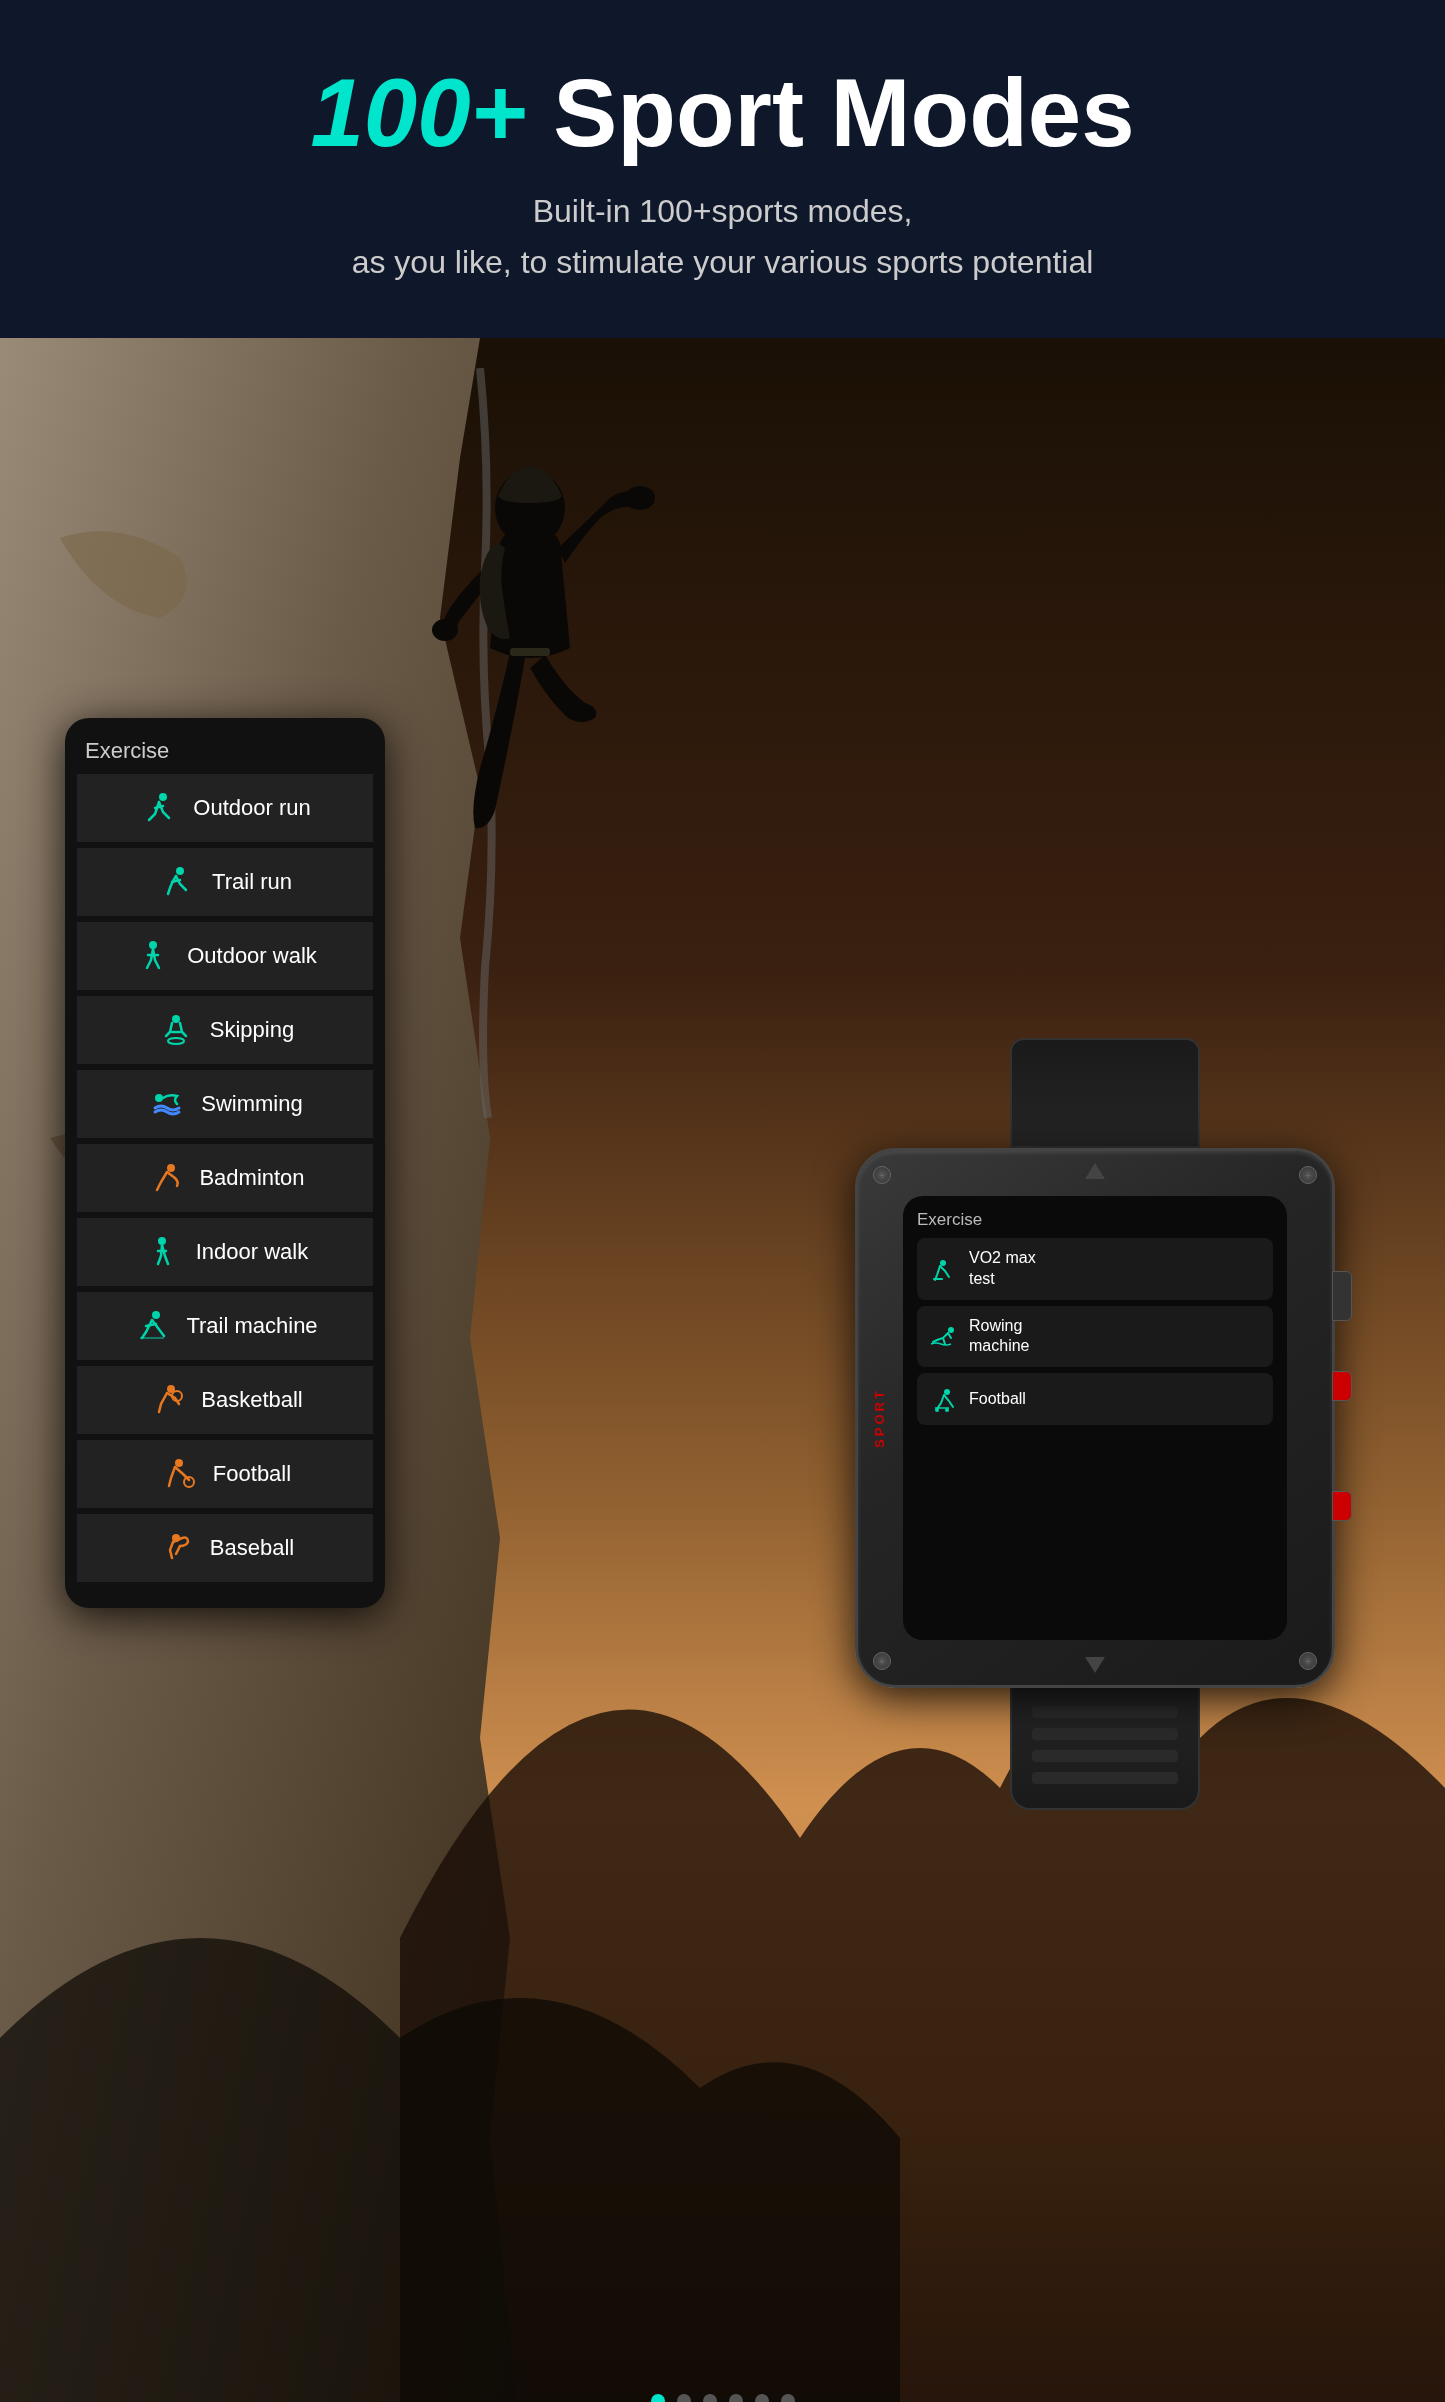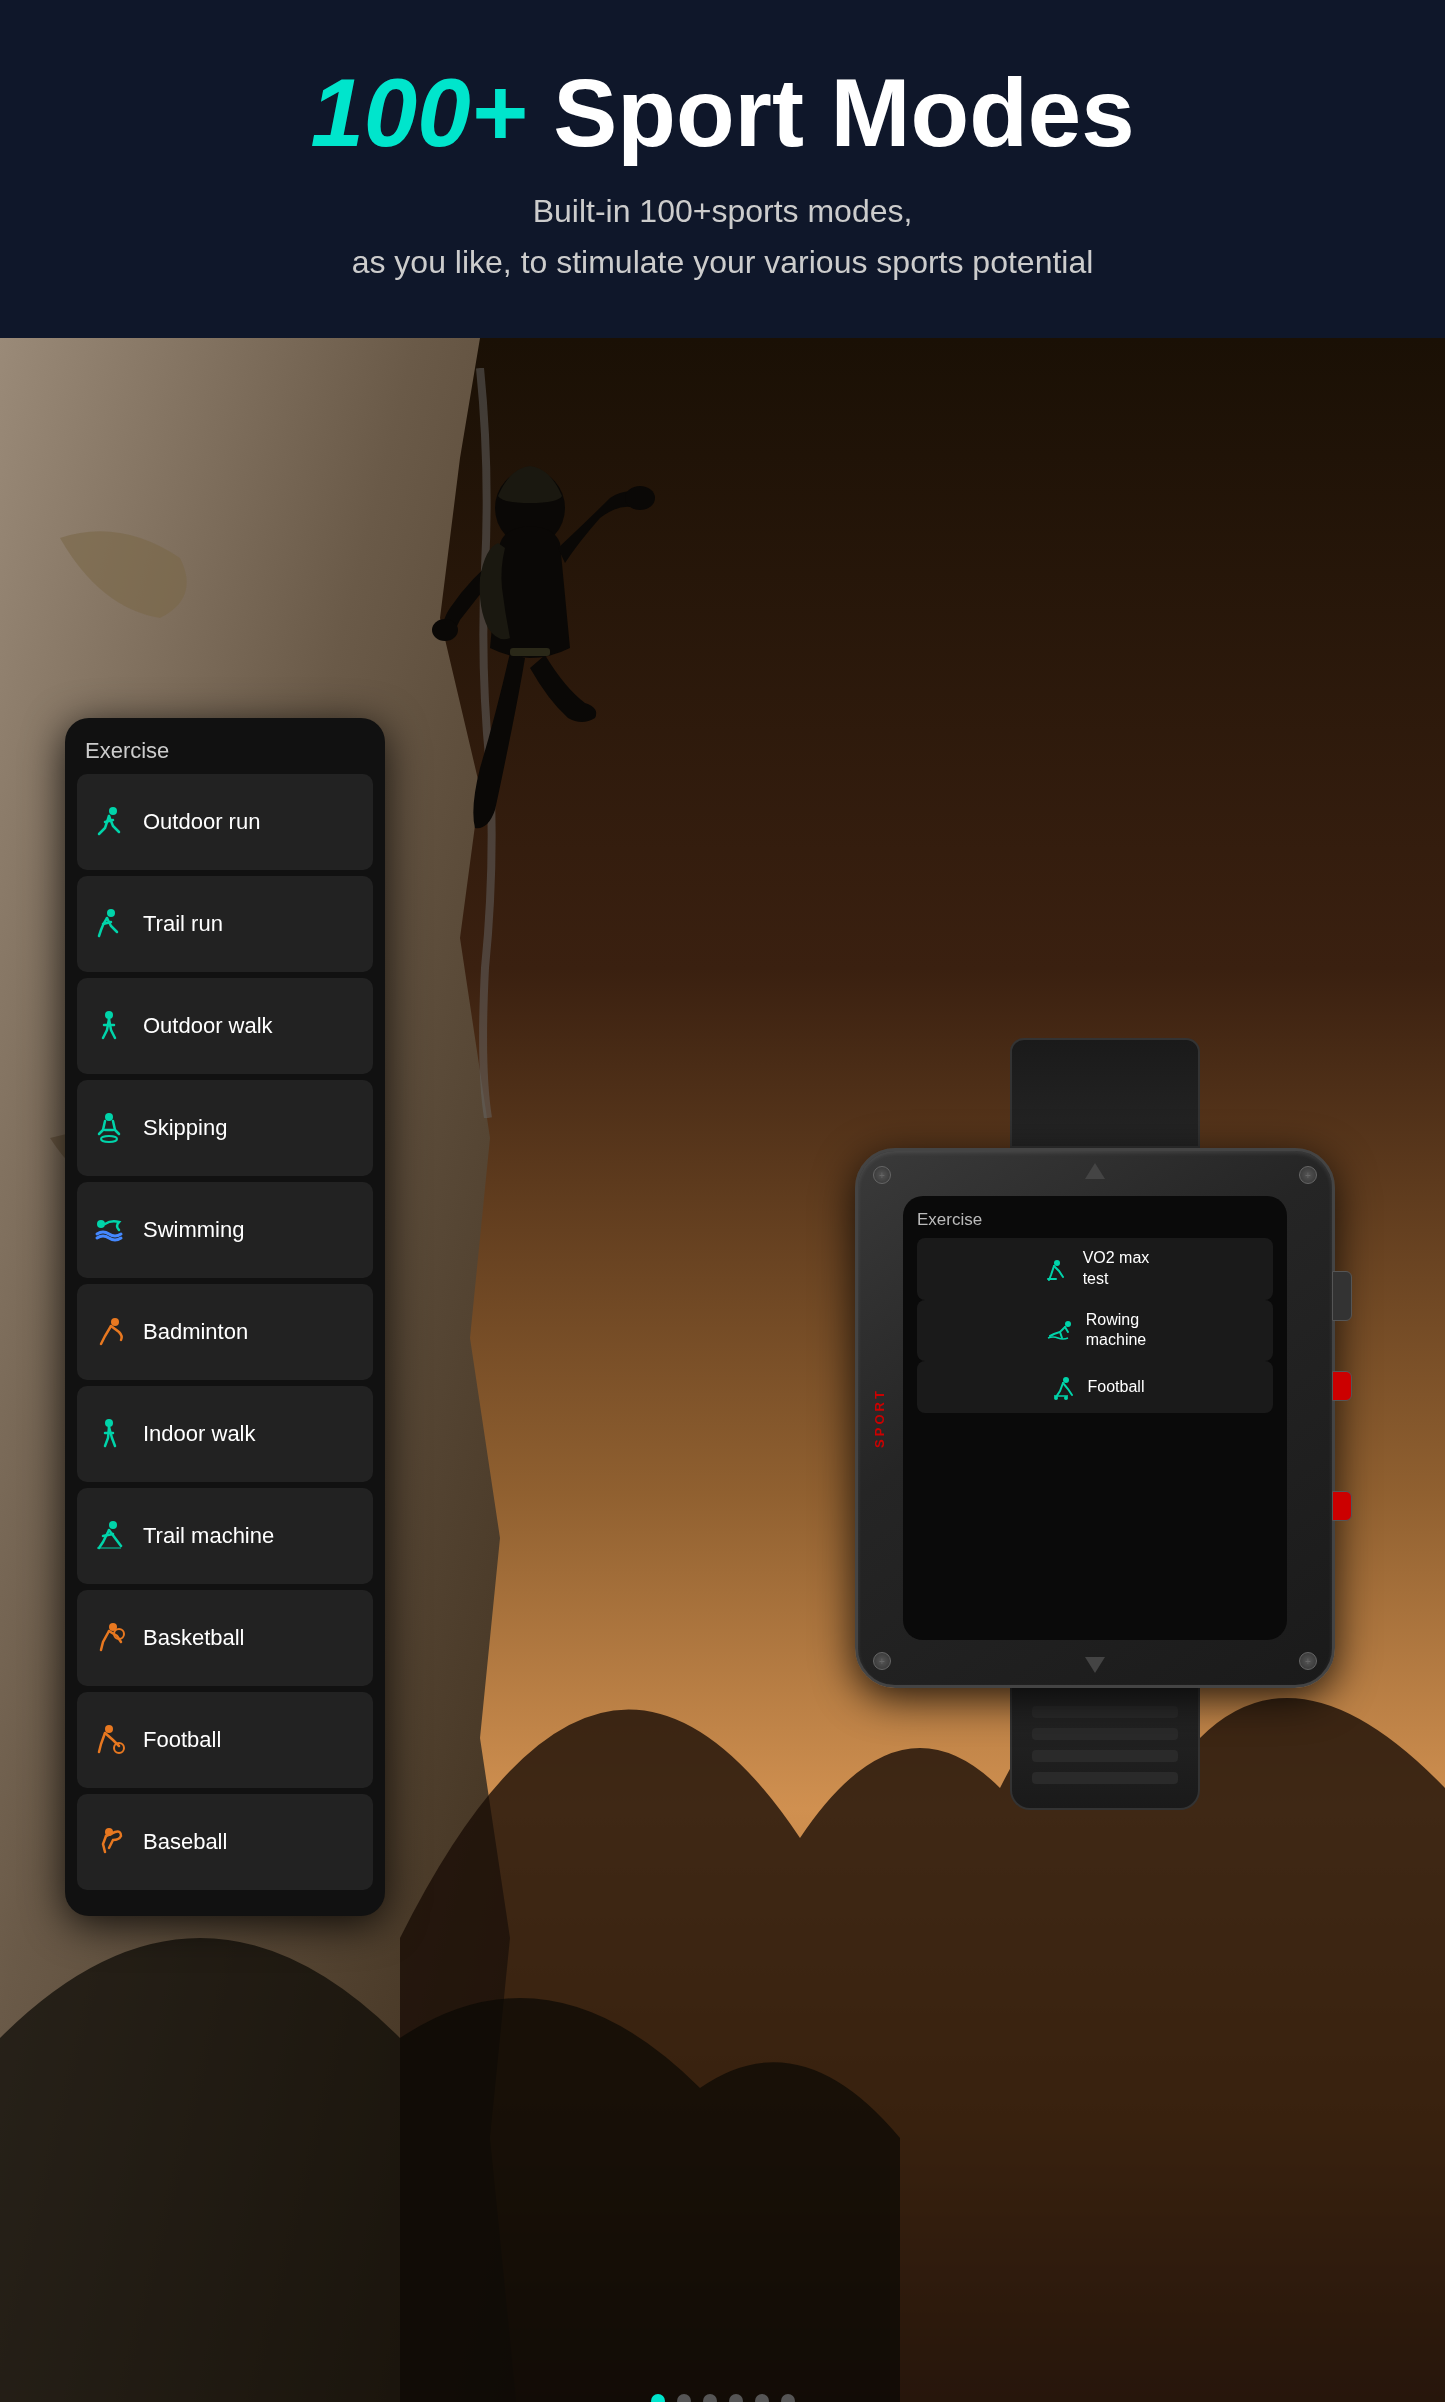--- a/index.html
+++ b/index.html
@@ -76,23 +76,24 @@
     .phone-label {
       color: #ccc;
       font-size: 22px;
       margin-bottom: 10px;
       padding-left: 8px;
     }
     .exercise-item {
       display: flex;
       align-items: center;
       background: #222;
-      border-radius: 10px;
-      padding: 28px 12px;
+      border-radius: 0;
+      padding: 14px 12px;
       margin-bottom: 6px;
+      justify-content: center;
     }
     .exercise-icon {
       width: 40px;
       height: 40px;
       margin-right: 14px;
       display: flex;
       align-items: center;
       justify-content: center;
       font-size: 28px;
       flex-shrink: 0;
@@ -178,21 +179,21 @@
       color: #bbb;
       font-size: 17px;
       margin-bottom: 8px;
     }
     .watch-exercise-item {
       display: flex;
       align-items: center;
       background: #1a1a1a;
       border-radius: 8px;
       padding: 10px 10px;
-      justify-content: center;
+      margin-bottom: 6px;
     }
     .watch-exercise-icon {
       width: 32px;
       height: 32px;
       margin-right: 10px;
       display: flex;
       align-items: center;
       justify-content: center;
       font-size: 22px;
       color: #00e5cc;

